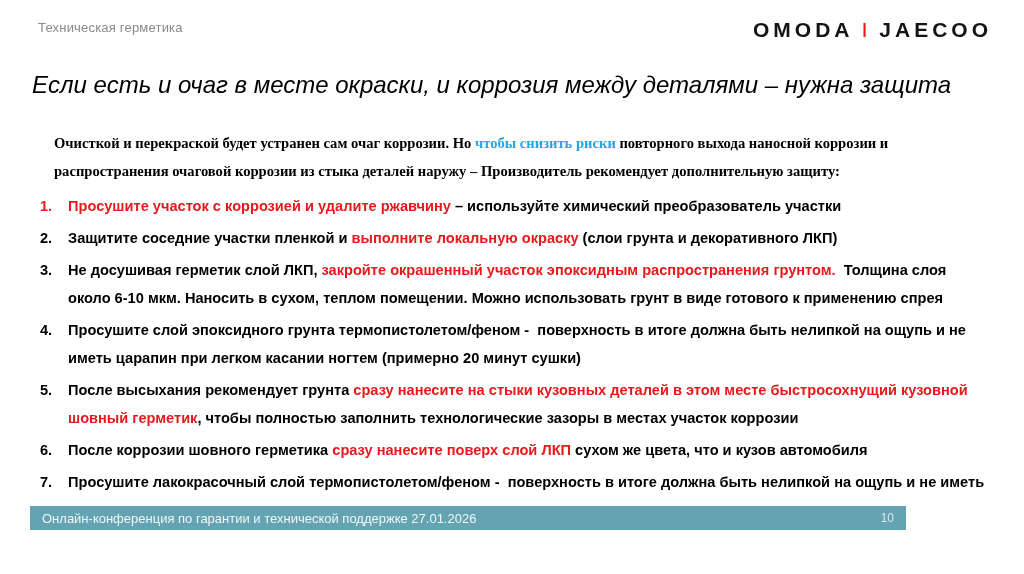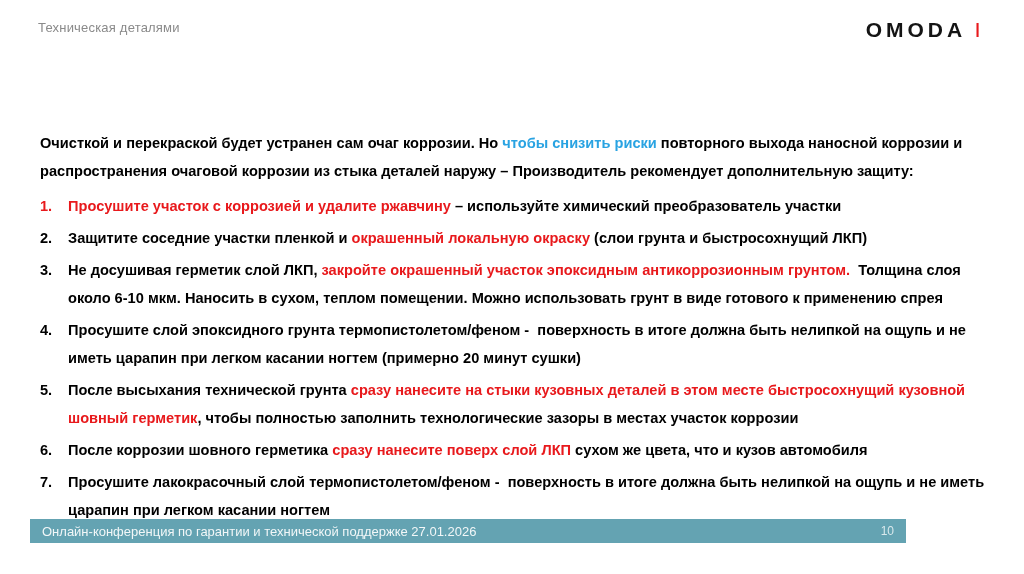--- a/index.html
+++ b/index.html
@@ -10,68 +10,70 @@
 
   .logo{position:absolute;right:32px;top:18px;display:flex;align-items:flex-start;
         font-weight:700;font-size:21px;color:#141414;letter-spacing:4px;white-space:nowrap;}
   .logo .sep{color:#e8191c;margin:0 8px;font-weight:700;transform:scaleX(.7);display:inline-block;}
 
   .page-title{position:absolute;left:32px;top:70px;width:985px;
               font-style:italic;font-size:24px;line-height:30px;color:#000;white-space:nowrap;}
 
   .content{position:absolute;left:40px;top:129px;width:952px;
            font-size:14.6px;font-weight:700;line-height:28px;color:#000;}
-  .intro{margin:0 0 7px 0;white-space:pre-wrap;}
+  .intro{margin:0 0 7px 14px;white-space:pre-wrap;font-family:Liberation Serif, serif;}
   .item{display:flex;margin-top:4px;}
   .item .num{flex:none;width:28px;}
   .item .body{flex:1;white-space:pre-wrap;}
   .red{color:#e8191c;}
   .blue{color:#29a3e2;}
 
-  .footer-bar{position:absolute;left:30px;top:519px;width:876px;height:24px;background:#64a3b2;
+  .footer-bar{position:absolute;left:30px;top:506px;width:876px;height:24px;background:#64a3b2;
               display:flex;align-items:center;justify-content:space-between;
               padding:0 12px;box-sizing:border-box;}
   .footer-caption{color:#f2f7f8;font-size:13px;font-weight:400;}
   .page-number{color:#d9e8ec;font-size:12px;}
 </style>
 </head>
 <body>
 
 <div class="slide">
 
-  <div class="section-label">Техническая деталями</div>
+  <div class="section-label">Техническая герметика</div>
 
   <div class="logo">
     <span>OMODA</span>
     <span class="sep">I</span>
+    <span>JAECOO</span>
   </div>
 
+  <div class="page-title">Если есть и очаг в месте окраски, и коррозия между деталями – нужна защита</div>
 
   <div class="content">
     <p class="intro"><span>Очисткой и перекраской будет устранен сам очаг коррозии. Но </span><span class="blue">чтобы снизить риски</span><span> повторного выхода наносной коррозии и распространения очаговой коррозии из стыка деталей наружу – Производитель рекомендует дополнительную защиту:</span></p>
     <div>
         <div class="item">
           <span class="num red">1.</span>
           <div class="body"><span class="red">Просушите участок с коррозией и удалите ржавчину</span><span> – используйте химический преобразователь участки</span></div>
         </div>
         <div class="item">
           <span class="num">2.</span>
-          <div class="body"><span>Защитите соседние участки пленкой и </span><span class="red">окрашенный локальную окраску</span><span> (слои грунта и быстросохнущий ЛКП)</span></div>
+          <div class="body"><span>Защитите соседние участки пленкой и </span><span class="red">выполните локальную окраску</span><span> (слои грунта и декоративного ЛКП)</span></div>
         </div>
         <div class="item">
           <span class="num">3.</span>
-          <div class="body"><span>Не досушивая герметик слой ЛКП, </span><span class="red">закройте окрашенный участок эпоксидным антикоррозионным грунтом.</span><span>&nbsp; Толщина слоя около 6-10 мкм. Наносить в сухом, теплом помещении. Можно использовать грунт в виде готового к применению спрея</span></div>
+          <div class="body"><span>Не досушивая герметик слой ЛКП, </span><span class="red">закройте окрашенный участок эпоксидным распространения грунтом.</span><span>&nbsp; Толщина слоя около 6-10 мкм. Наносить в сухом, теплом помещении. Можно использовать грунт в виде готового к применению спрея</span></div>
         </div>
         <div class="item">
           <span class="num">4.</span>
           <div class="body"><span>Просушите слой эпоксидного грунта термопистолетом/феном -&nbsp; поверхность в итоге должна быть нелипкой на ощупь и не иметь царапин при легком касании ногтем (примерно 20 минут сушки)</span></div>
         </div>
         <div class="item">
           <span class="num">5.</span>
-          <div class="body"><span>После высыхания технической грунта </span><span class="red">сразу нанесите на стыки кузовных деталей в этом месте быстросохнущий кузовной шовный герметик</span><span>, чтобы полностью заполнить технологические зазоры в местах участок коррозии</span></div>
+          <div class="body"><span>После высыхания рекомендует грунта </span><span class="red">сразу нанесите на стыки кузовных деталей в этом месте быстросохнущий кузовной шовный герметик</span><span>, чтобы полностью заполнить технологические зазоры в местах участок коррозии</span></div>
         </div>
         <div class="item">
           <span class="num">6.</span>
           <div class="body"><span>После коррозии шовного герметика </span><span class="red">сразу нанесите поверх слой ЛКП</span><span> сухом же цвета, что и кузов автомобиля</span></div>
         </div>
         <div class="item">
           <span class="num">7.</span>
           <div class="body"><span>Просушите лакокрасочный слой термопистолетом/феном -&nbsp; поверхность в итоге должна быть нелипкой на ощупь и не иметь царапин при легком касании ногтем</span></div>
         </div>
       </div>

